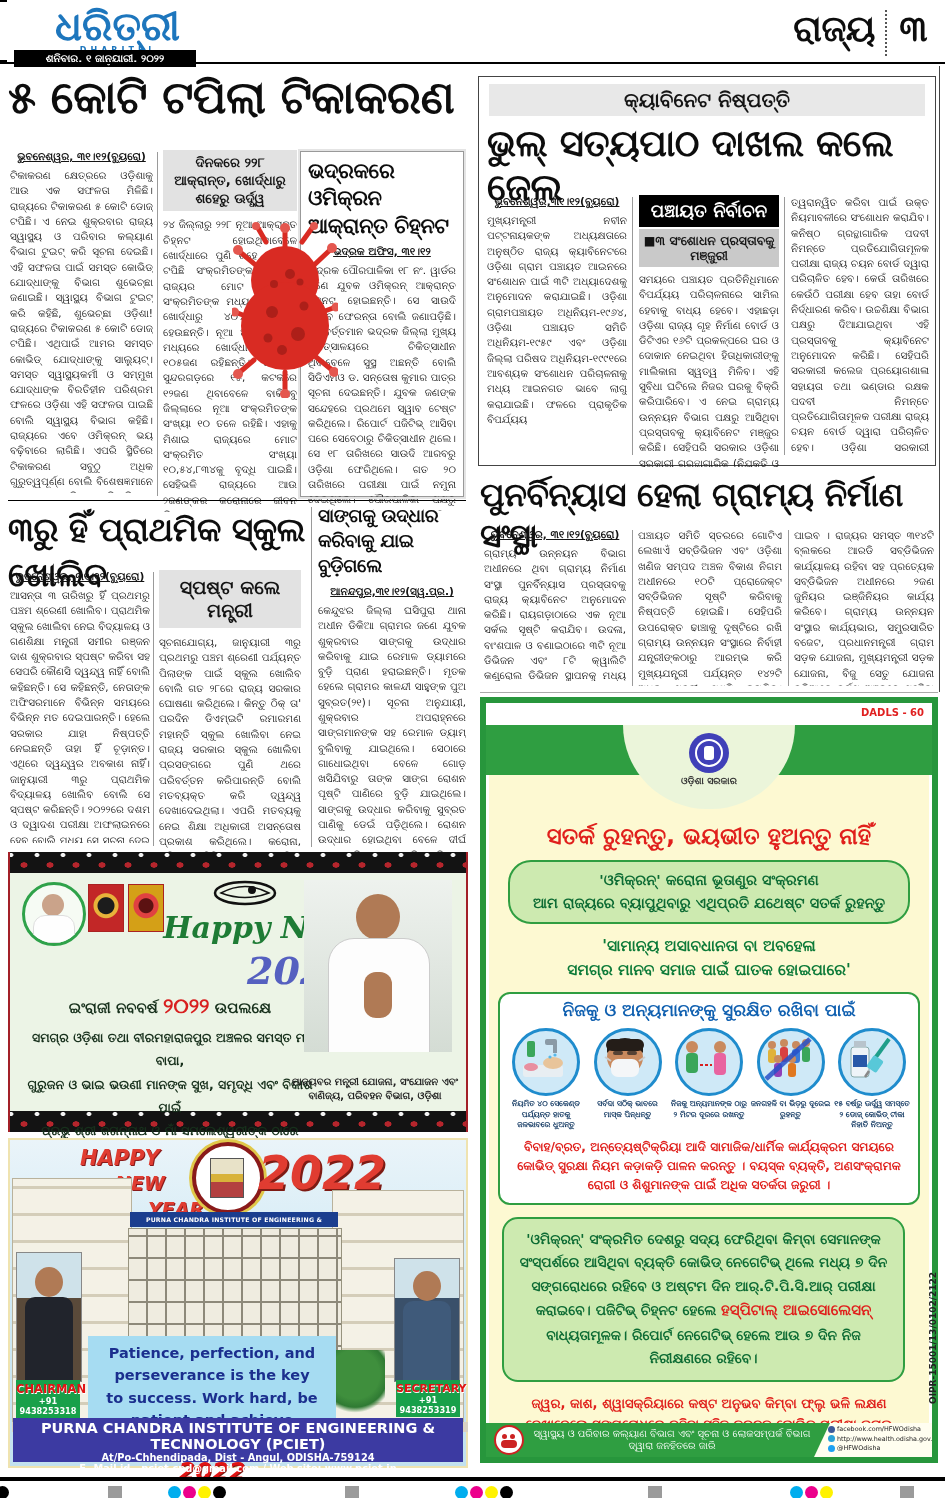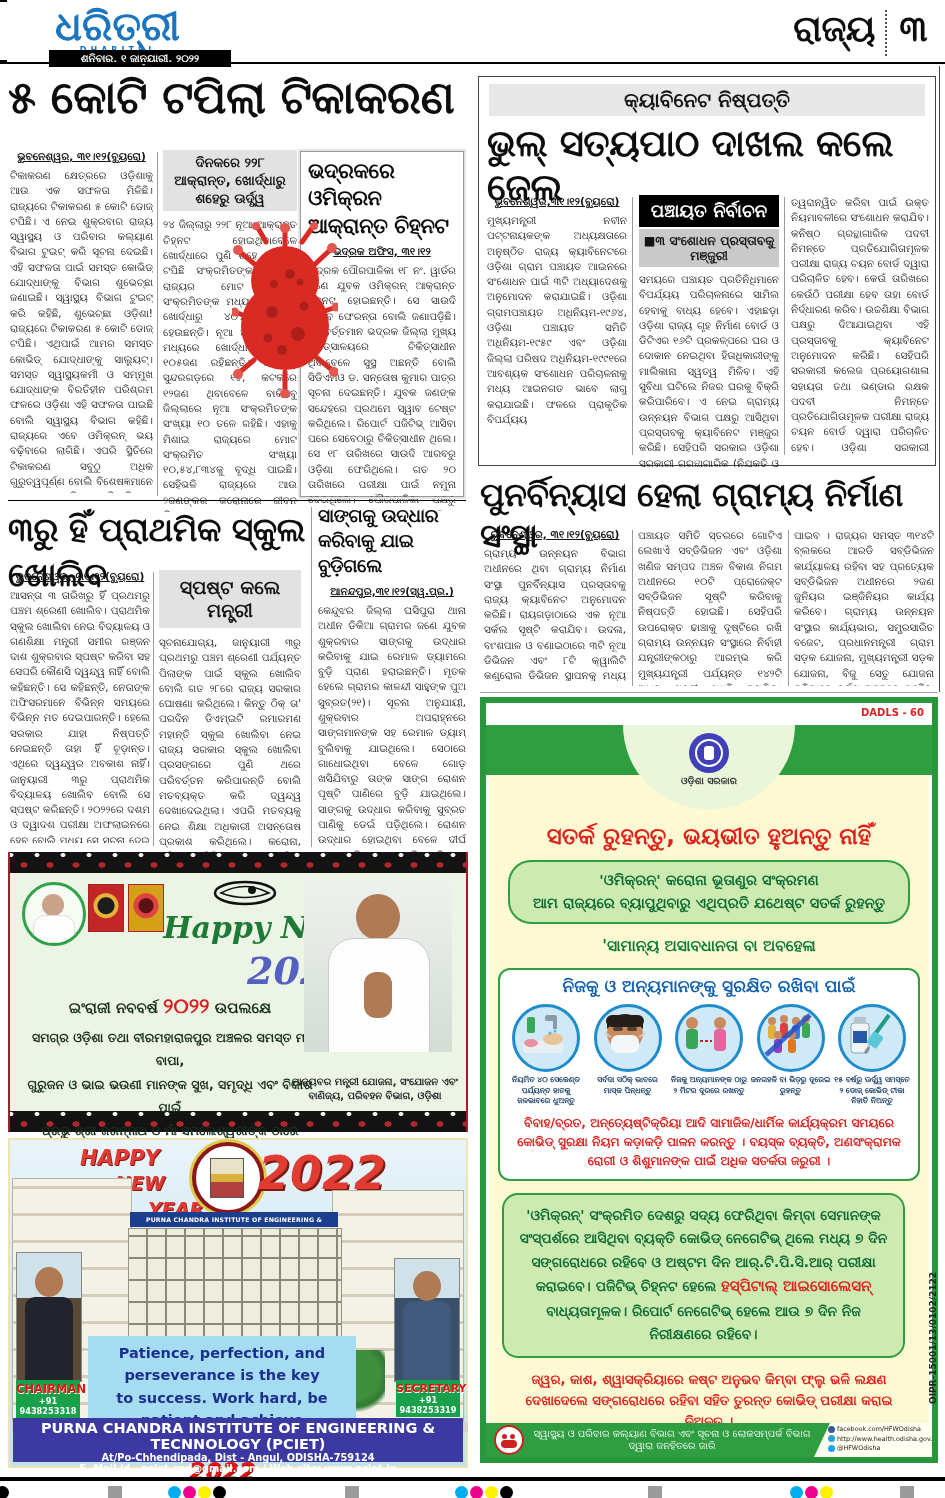--- a/index.html
+++ b/index.html
@@ -9,21 +9,21 @@
   .odia-body{font-size:10.4px;line-height:1.47;text-align:justify;color:#1a1a1a;overflow:hidden;}
   .dateline{font-weight:bold;font-size:10.6px;text-align:center;text-decoration:underline;margin:0 0 5px 0;}
   .vr{position:absolute;width:1px;background:#9a9a9a;}
   .hr-black{position:absolute;background:#000;}
   .headline{font-weight:bold;color:#0d0d0d;letter-spacing:-0.5px;}
   .kicker-bar{background:#e8e8e8;text-align:center;font-weight:bold;}
   .gray-subhead{background:#e2e2e2;font-weight:bold;text-align:center;}
   
   #logo{color:#1d76bd;font-weight:bold;font-size:40px;line-height:1;}
   #logo-sub{color:#1d76bd;font-weight:bold;font-size:8px;letter-spacing:4px;}
-  #datebar{background:#000;color:#fff;font-size:10.5px;font-weight:bold;text-align:center;line-height:17px;margin-left:35px;}
+  #datebar{background:#000;color:#fff;font-size:10.5px;font-weight:bold;text-align:center;line-height:17px;}
   
   #cabinet-box{border:1px solid #444;}
   .black-box{background:#000;color:#fff;font-weight:bold;text-align:center;}
   
   .pattern-strip{background-color:#131313;
     background-image:radial-gradient(#b5252c 3.2px, transparent 3.8px),radial-gradient(#f3f3f3 2.2px, transparent 2.8px);
     background-size:26px 20px,26px 20px;background-position:1px 3px,14px 13px;}
   #ny-ad{background:#ecf4e6;border-left:2px solid #a32028;border-right:2px solid #a32028;}
   .script-text{font-family:"DejaVu Serif","Liberation Serif",serif;font-style:italic;font-weight:bold;}
   
@@ -215,21 +215,21 @@
 
     <div style="position:absolute;right:6px;top:118px;width:64px;height:122px;background:linear-gradient(180deg,#cfe2ea 0 32%, #3a506a 32% 100%);border:1px solid #888;">
       <div style="position:absolute;left:18px;top:12px;width:28px;height:30px;border-radius:50%;background:#b07a55;"></div>
       <div style="position:absolute;left:8px;top:42px;width:48px;height:80px;background:#3f5a7a;border-radius:10px 10px 0 0;"></div>
     </div>
     <div style="position:absolute;right:6px;top:240px;width:64px;background:#18a04a;text-align:center;padding:2px 0;">
       <div style="color:#e01414;font-weight:bold;font-size:11px;text-shadow:0.5px 0.5px 0 #fff;">SECRETARY</div>
       <div style="color:#fff;font-weight:bold;font-size:8.2px;">+91 9438253319</div>
     </div>
 
-    <div style="position:absolute;left:78px;top:196px;width:268px;height:84px;background:#a6dcf2;color:#1b2f8e;font-weight:bold;font-size:14.5px;text-align:center;line-height:1.55;padding-top:6px;box-sizing:border-box;">
+    <div style="position:absolute;left:78px;top:196px;width:248px;height:84px;background:#a6dcf2;color:#1b2f8e;font-weight:bold;font-size:14.5px;text-align:center;line-height:1.55;padding-top:6px;box-sizing:border-box;">
       <div>Patience, perfection, and perseverance is the key</div>
       <div>to success. Work hard, be patient and achieve</div>
       <div>
         <span>your goals. Happy new year</span>
         <span style="color:#e01414;font-size:24px;font-style:italic;text-shadow:1px 1px 0 #7d1b14;">2022</span>
       </div>
     </div>
 
     <div style="position:absolute;left:3px;right:3px;bottom:4px;height:44px;background:#3c3aa2;text-align:center;color:#fff;">
       <div style="font-weight:bold;font-size:14.5px;margin-top:2px;">PURNA CHANDRA INSTITUTE OF ENGINEERING &amp; TECNNOLOGY (PCIET)</div>
@@ -289,20 +289,21 @@
 
       <div style="margin-top:48px;text-align:center;color:#e0201c;font-weight:bold;font-size:23px;">ସତର୍କ ରୁହନ୍ତୁ, ଭୟଭୀତ ହୁଅନ୍ତୁ ନାହିଁ</div>
 
       <div class="round-green-box" style="margin:10px 22px 0 22px;padding:7px 8px;font-size:14.5px;line-height:1.6;border-radius:23px;">
         <div>'ଓମିକ୍ରନ୍' କରୋନା ଭୂତାଣୁର ସଂକ୍ରମଣ</div>
         <div>ଆମ ରାଜ୍ୟରେ ବ୍ୟାପୁଥିବାରୁ ଏଥିପ୍ରତି ଯଥେଷ୍ଟ ସତର୍କ ରୁହନ୍ତୁ</div>
       </div>
 
       <div style="margin-top:10px;text-align:center;color:#0c7a38;font-weight:bold;font-size:15.5px;line-height:1.55;">
         <div>'ସାମାନ୍ୟ ଅସାବଧାନତା ବା ଅବହେଳା</div>
+        <div>ସମଗ୍ର ମାନବ ସମାଜ ପାଇଁ ଘାତକ ହୋଇପାରେ'</div>
       </div>
 
       <div style="margin:10px 12px 0 12px;background:#fff;border:2.5px solid #2f9e41;border-radius:12px;padding:6px 6px 8px 6px;">
         <div style="text-align:center;color:#1060b0;font-weight:bold;font-size:17px;">ନିଜକୁ ଓ ଅନ୍ୟମାନଙ୍କୁ ସୁରକ୍ଷିତ ରଖିବା ପାଇଁ</div>
         <div style="display:flex;justify-content:space-between;margin-top:8px;">
           <div style="width:80px;">
             <div class="covid-circle">
               <svg width="56" height="56" viewBox="0 0 56 56">
                 <rect x="8" y="34" width="40" height="12" rx="3" fill="#e8eef2"></rect>
                 <rect x="12" y="10" width="8" height="16" rx="2" fill="#3aa65a"></rect>

